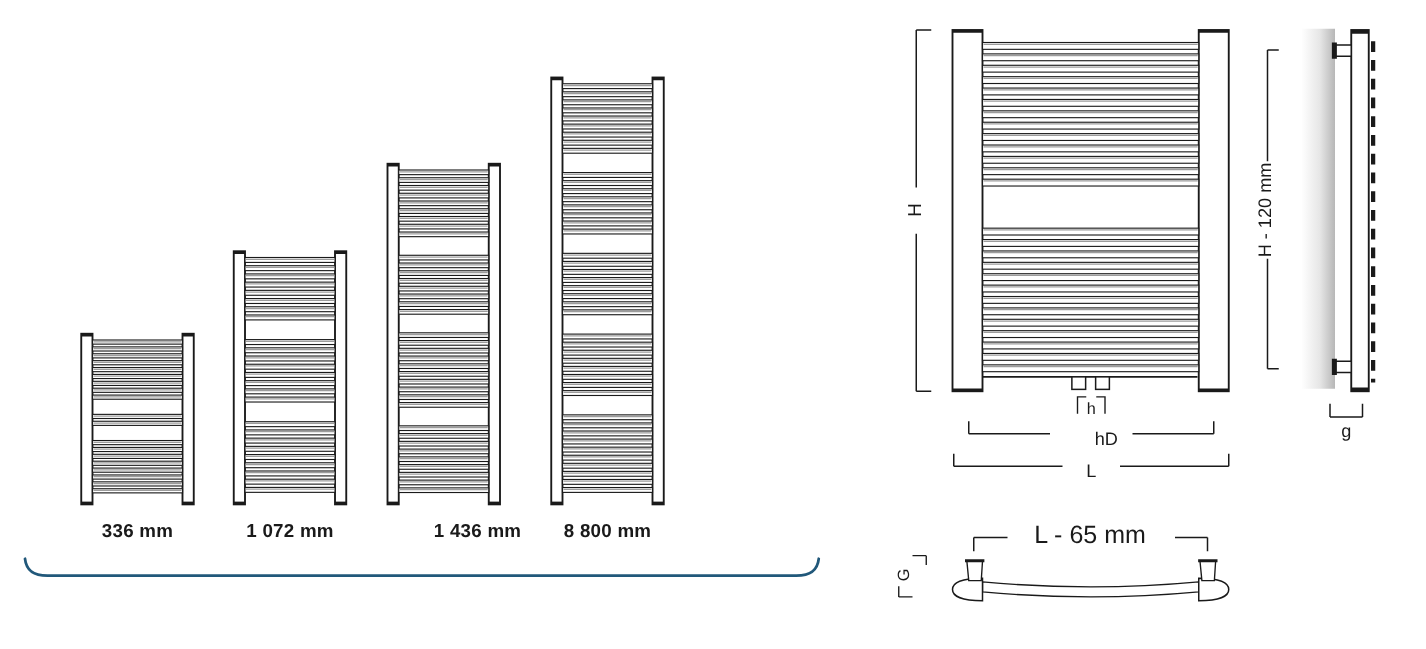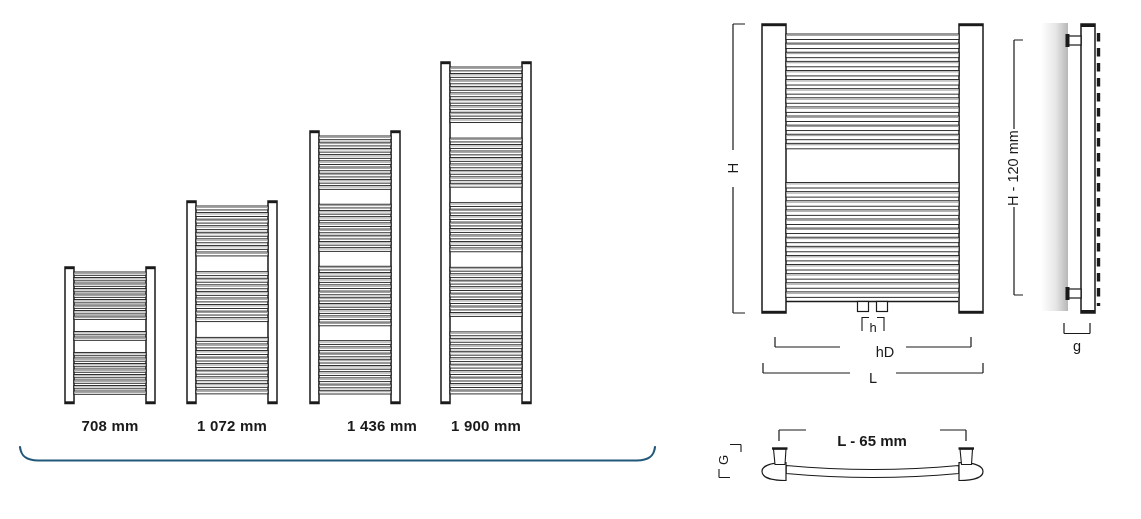--- a/index.html
+++ b/index.html
@@ -379,29 +379,29 @@
       <path d="M786,462.5 C769,462.5 762,466.5 762,471.5 C762,476.5 769,480.5 786,480.5 Z" fill="#fff" stroke="#1a1a1a" stroke-width="1.2"></path>
       <path d="M959,462.5 C976,462.5 983,466.5 983,471.5 C983,476.5 976,480.5 959,480.5 Z" fill="#fff" stroke="#1a1a1a" stroke-width="1.2"></path>
       <path d="M773.5,449 L786,449 L785,464.5 L775,464.5 Z" fill="#fff" stroke="#1a1a1a" stroke-width="1.1"></path>
       <path d="M960,449 L972.5,449 L971.5,464.5 L961.5,464.5 Z" fill="#fff" stroke="#1a1a1a" stroke-width="1.1"></path>
       <line x1="772" y1="448.5" x2="787.5" y2="448.5" stroke="#1a1a1a" stroke-width="2.4"></line>
       <line x1="958.5" y1="448.5" x2="974" y2="448.5" stroke="#1a1a1a" stroke-width="2.4"></line>
       <path d="M779,441 V430 M779,430 H806 M940,430 H966 M966,430 V441" fill="none" stroke="#1a1a1a" stroke-width="1.2"></path>
       <path d="M730,444.5 H741 M741,444.5 V452 M719,469 V477.5 M719,477.5 H730" fill="none" stroke="#1a1a1a" stroke-width="1.1"></path>
     </svg>
 
-  <div class="lbl size-label" style="left:110px;top:425px;">708 mm</div>
+  <div class="lbl size-label" style="left:110px;top:425px;">336 mm</div>
   <div class="lbl size-label" style="left:232px;top:425px;">1 072 mm</div>
   <div class="lbl size-label" style="left:355px;top:425px;margin-left:27px;">1 436 mm</div>
-  <div class="lbl size-label" style="left:486px;top:425px;">1 900 mm</div>
+  <div class="lbl size-label" style="left:486px;top:425px;">8 800 mm</div>
 
 
   <div class="lbl dim rot" style="left:732px;top:168px;font-size:15px;">H</div>
   <div class="lbl dim-small" style="left:873px;top:327px;">h</div>
   <div class="lbl dim" style="left:873px;top:352px;padding-left:24px;">hD</div>
   <div class="lbl dim" style="left:873px;top:378px;">L</div>
 
   <div class="lbl dim rot" style="left:1013px;top:168px;">H - 120 mm</div>
   <div class="lbl dim" style="left:1077px;top:346px;">g</div>
 
-  <div class="lbl dim" style="left:872px;top:440px;font-size:15px;font-weight:bold;">L - 65 mm</div>
+  <div class="lbl dim" style="left:872px;top:428px;font-size:20px;">L - 65 mm</div>
   <div class="lbl dim-small rot" style="left:723px;top:460px;">G</div>
 </div>
 
 </body></html>

